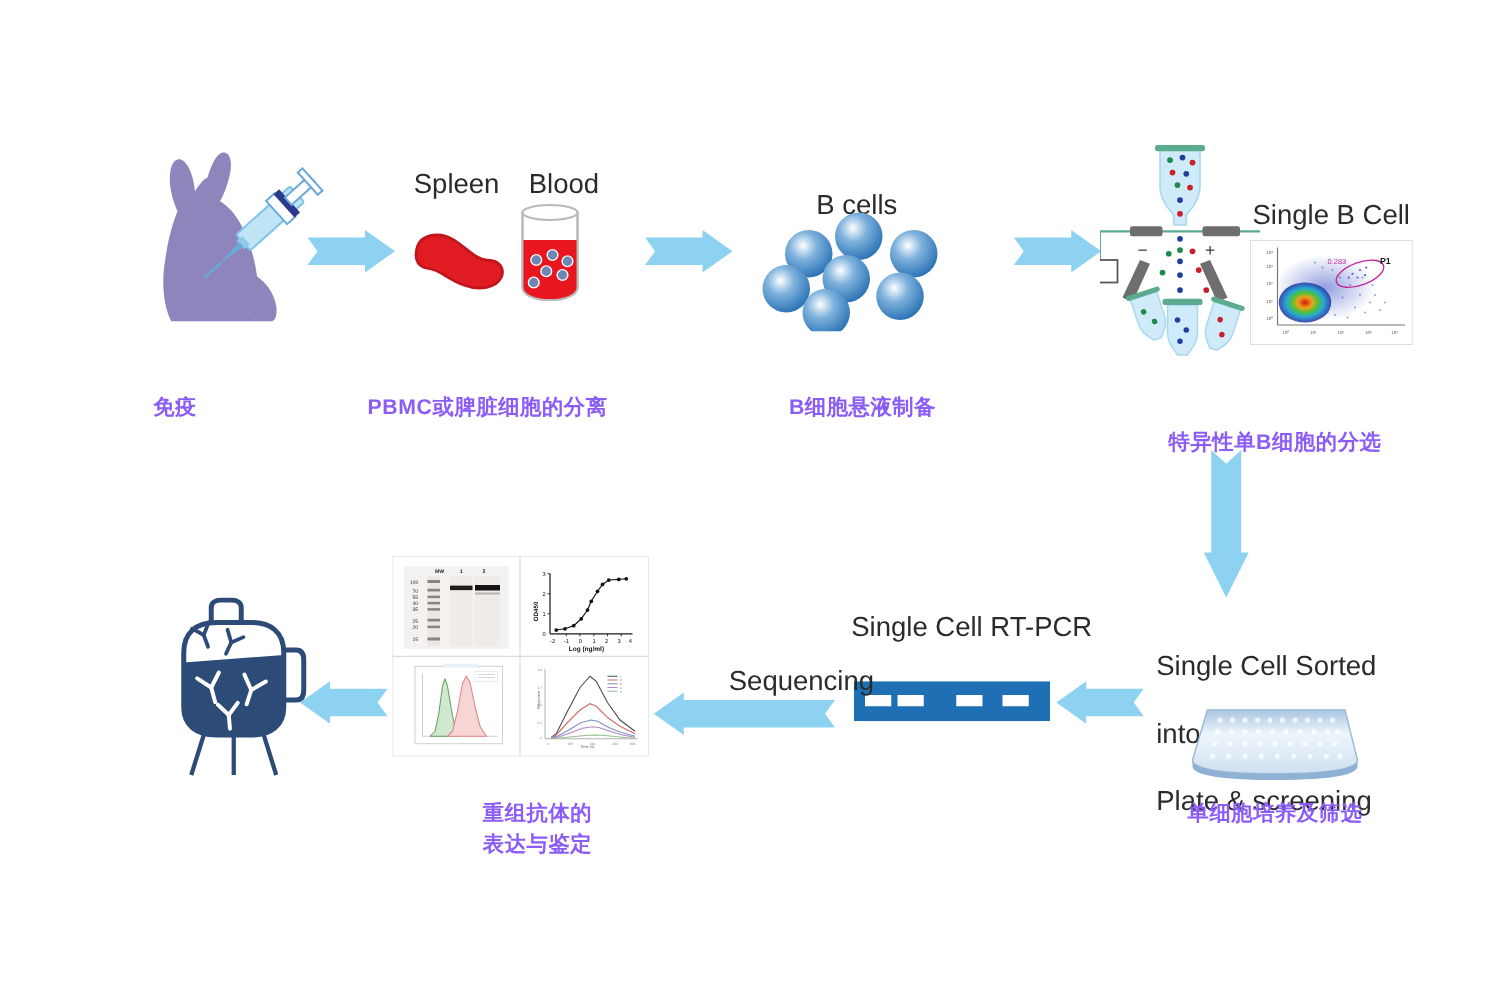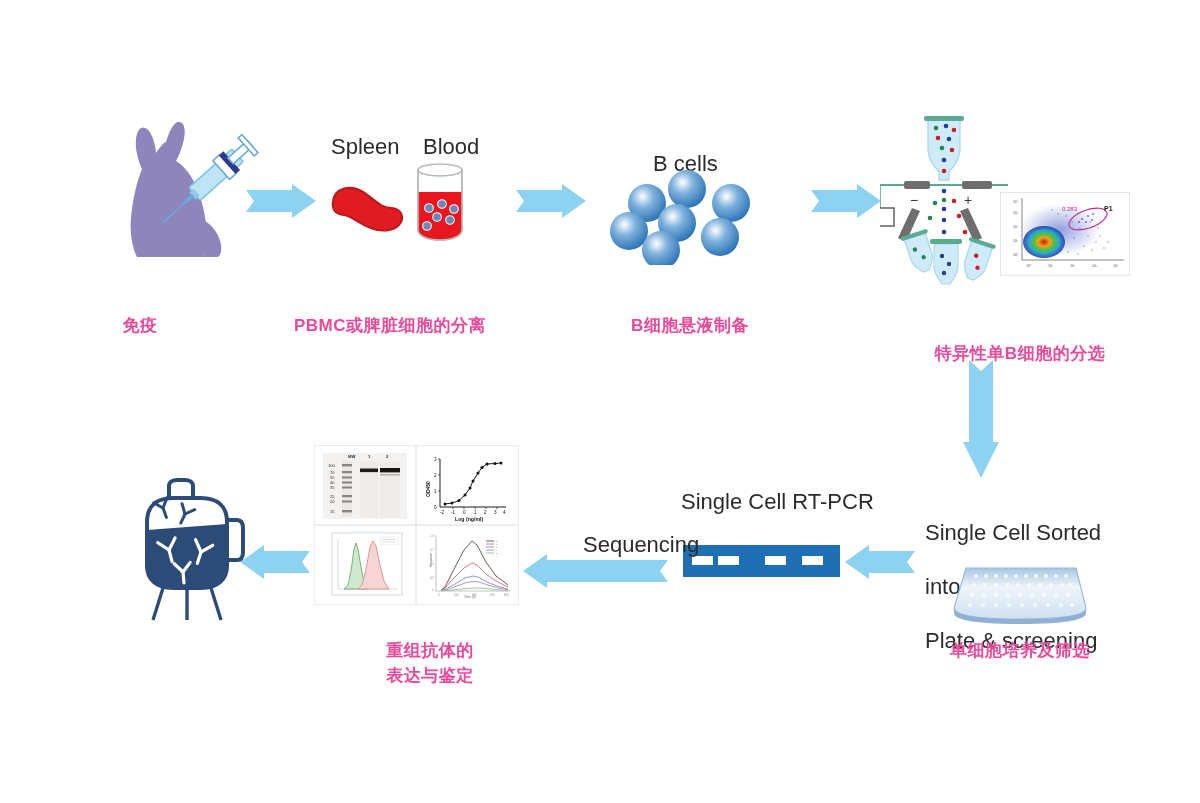--- a/index.html
+++ b/index.html
@@ -20,21 +20,21 @@
     overflow: hidden;
   }
   .abs { position: absolute; }
 
   
   .cap-cn {
     position: absolute;
     font-weight: bold;
     font-size: 17px;
     line-height: 25px;
-    color: #ec4899;
+    color: #8b5cf6;
     text-align: center;
     white-space: pre-line;
     letter-spacing: 0.5px;
   }
   .lbl-en {
     position: absolute;
     font-size: 22px;
     line-height: 27px;
     color: #2b2b2b;
     white-space: pre-line;
@@ -219,20 +219,24 @@
       </g>
       <g transform="translate(90,131) rotate(18)">
         <path d="M2 2 L2 22 C2 30 7 34 10 38 L16 38 C19 34 24 30 24 22 L24 2 Z" fill="#cfeaf8" stroke="#a9d8ef" stroke-width="1.2"></path>
         <rect x="-1" y="-2" width="28" height="4" rx="2" fill="#5aab8f"></rect>
         <circle cx="11" cy="14" r="2.2" fill="#c8202a"></circle>
         <circle cx="16" cy="25" r="2.2" fill="#c8202a"></circle>
       </g>
     </svg>
   </div>
 
+  <div class="lbl-en" style="left:1002px;top:131px;">
+    <span>Single B Cell</span><br>
+    <span>Sorting</span>
+  </div>
 
   <div class="abs" style="left:1000px;top:192px;width:130px;height:84px;">
     <svg width="130" height="84" viewBox="0 0 130 84">
       <defs>
         <radialGradient id="facscore" cx="50%" cy="50%" r="50%">
           <stop offset="0%" stop-color="#c81d13"></stop>
           <stop offset="28%" stop-color="#f0a21b"></stop>
           <stop offset="50%" stop-color="#4cc23b"></stop>
           <stop offset="72%" stop-color="#27a7d8"></stop>
           <stop offset="100%" stop-color="#2030a0" stop-opacity="0.85"></stop>

